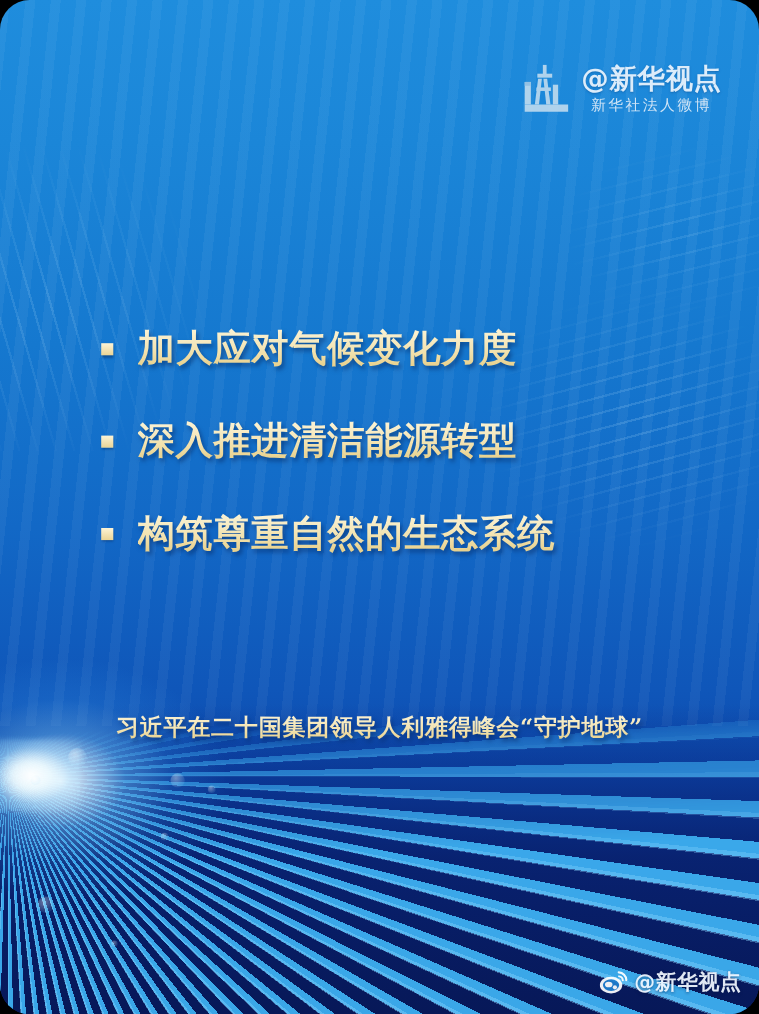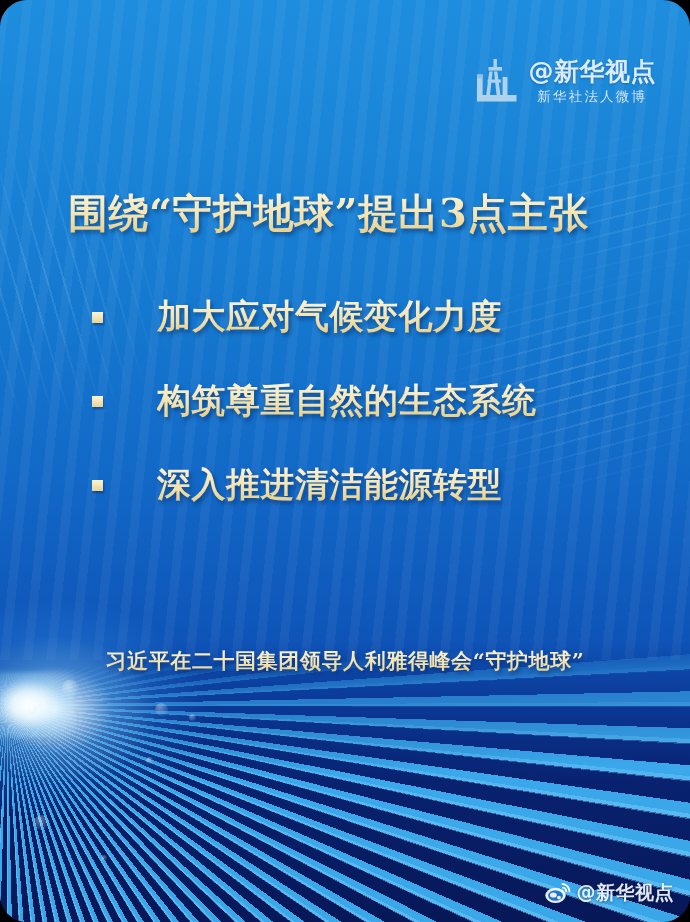--- a/index.html
+++ b/index.html
@@ -236,21 +236,20 @@
     margin-right: 22px;
     flex: none;
     box-shadow: 1px 2px 2px rgba(3,36,92,0.45);
   }
   .bullet-text {
     font-size: 34px;
     font-weight: 700;
     letter-spacing: 0.5px;
     white-space: nowrap;
     font-family: "DejaVu Serif", "Liberation Serif", serif;
-    margin-left: 32px;
   }
 
   .caption {
     position: absolute;
     left: 0;
     right: 0;
     top: 645px;
     text-align: center;
     font-family: "DejaVu Serif", "Liberation Serif", serif;
   }
@@ -318,34 +317,33 @@
         <path d="M3.0 38 L42.5 38 L42.5 44.5 L3.0 44.5 Z"></path>
         <path d="M28.6 20.0 L33.4 20.0 L33.4 38 L28.6 38 Z"></path>
       </g>
     </svg>
     <div class="logo-text">
       <span class="logo-main">@新华视点</span>
       <span class="logo-sub">新华社法人微博</span>
     </div>
   </div>
 
-  <div class="headline gold">围绕“守护地球”提出3点主张</div>
 
   <div class="bullets">
     <div class="bullet-row">
       <span class="bullet-mark"></span>
       <span class="bullet-text gold">加大应对气候变化力度</span>
     </div>
     <div class="bullet-row">
       <span class="bullet-mark"></span>
-      <span class="bullet-text gold">构筑尊重自然的生态系统</span>
+      <span class="bullet-text gold">深入推进清洁能源转型</span>
     </div>
     <div class="bullet-row">
       <span class="bullet-mark"></span>
-      <span class="bullet-text gold">深入推进清洁能源转型</span>
+      <span class="bullet-text gold">构筑尊重自然的生态系统</span>
     </div>
   </div>
 
   <div class="caption">
     <div class="caption-line gold">习近平在二十国集团领导人利雅得峰会“守护地球”</div>
   </div>
 
   <div class="watermark">
     <svg class="wb-icon" viewBox="0 0 26 22" aria-hidden="true">
       <ellipse cx="10.5" cy="13.5" rx="10.2" ry="7.6" fill="#ffffff"></ellipse>

